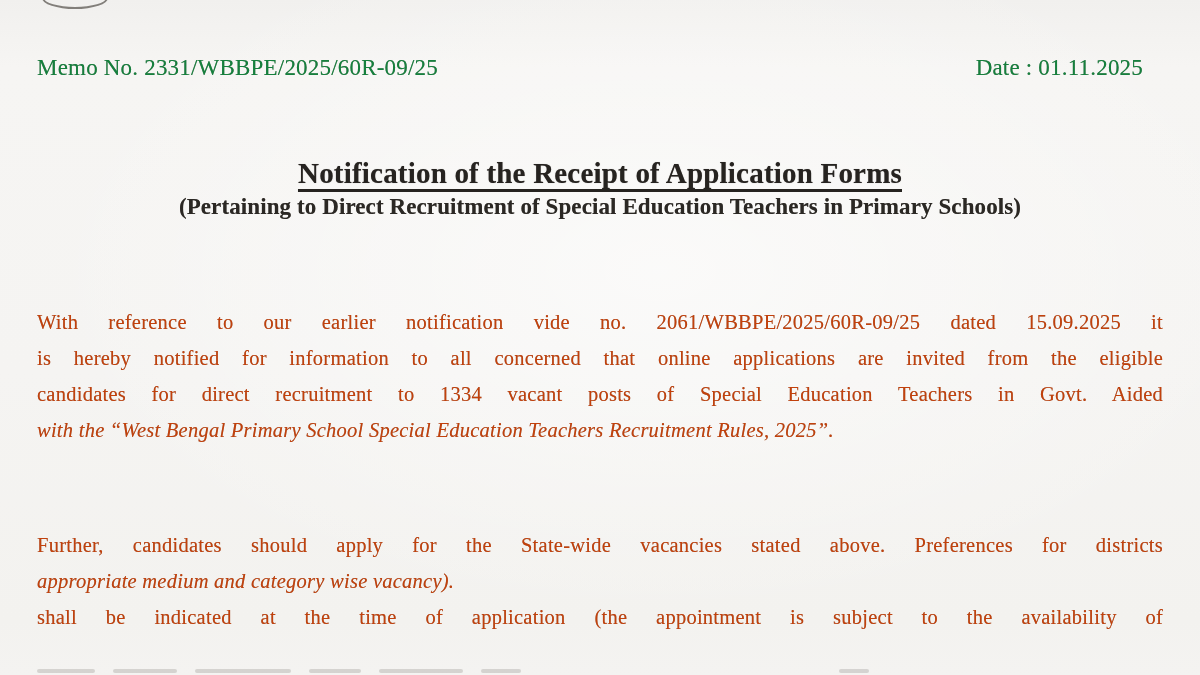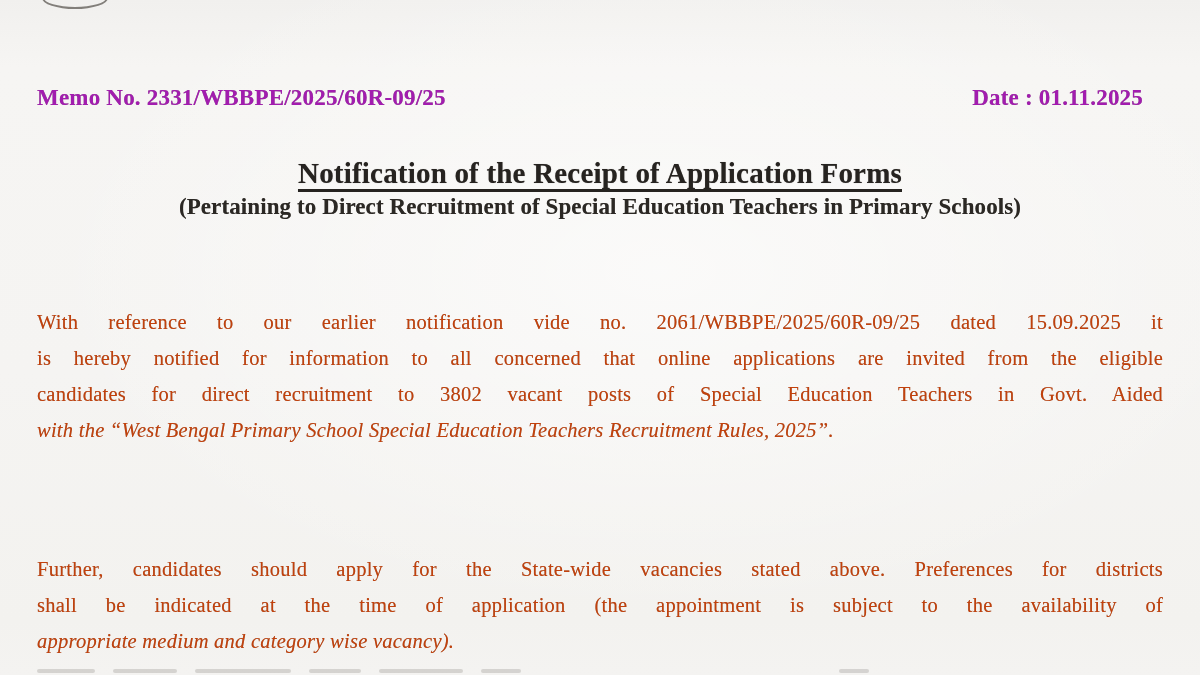--- a/index.html
+++ b/index.html
@@ -36,25 +36,24 @@
     position: absolute;
     top: 55px;
     left: 37px;
     right: 57px;
     display: flex;
     justify-content: space-between;
     align-items: baseline;
   }
   .memo-no, .date {
     font-size: 23px;
-    font-weight: bold;
-    color: #a21caf;
+    font-weight: normal;
+    color: #15803d;
     letter-spacing: 0.2px;
     text-shadow: 0 0 0.6px rgba(60, 55, 48, 0.5);
-    margin-top: 30px;
   }
   .title {
     position: absolute;
     top: 157px;
     left: 0;
     width: 100%;
     text-align: center;
     font-size: 29px;
     font-weight: bold;
     color: #262320;
@@ -79,21 +78,21 @@
   .para {
     position: absolute;
     left: 37px;
     width: 1126px;
     font-size: 20.5px;
     color: #c2410c;
     text-shadow: 0 0 0.6px rgba(70, 64, 56, 0.45);
     letter-spacing: 0.25px;
   }
   .para-1 { top: 304px; }
-  .para-2 { top: 551px; }
+  .para-2 { top: 527px; }
   .pline {
     height: 36px;
     line-height: 36px;
     text-align: justify;
     text-align-last: justify;
     white-space: normal;
   }
   .pline.last {
     text-align-last: left;
     font-style: italic;
@@ -135,28 +134,28 @@
     <span class="date">Date : 01.11.2025</span>
   </div>
 
   <div class="title">Notification of the Receipt of Application Forms</div>
 
   <div class="subtitle">(Pertaining to Direct Recruitment of Special Education Teachers in Primary Schools)</div>
 
   <div class="para para-1">
     <div class="pline">With reference to our earlier notification vide no. 2061/WBBPE/2025/60R-09/25 dated 15.09.2025 it</div>
     <div class="pline">is hereby notified for information to all concerned that online applications are invited from the eligible</div>
-    <div class="pline">candidates for direct recruitment to 3802 vacant posts of Special Education Teachers in Govt. Aided</div>
+    <div class="pline">candidates for direct recruitment to 1334 vacant posts of Special Education Teachers in Govt. Aided</div>
     <div class="pline last">with the “West Bengal Primary School Special Education Teachers Recruitment Rules, 2025”.</div>
   </div>
 
   <div class="para para-2">
     <div class="pline">Further, candidates should apply for the State-wide vacancies stated above. Preferences for districts</div>
+    <div class="pline last">appropriate medium and category wise vacancy).</div>
     <div class="pline">shall be indicated at the time of application (the appointment is subject to the availability of</div>
-    <div class="pline last">appropriate medium and category wise vacancy).</div>
   </div>
 
   <div class="cutoff-remnant">
     <span class="r1"></span>
       <span class="r2"></span>
       <span class="r3"></span>
     <span class="r4"></span>
       <span class="r5"></span>
       <span class="r6"></span>
     <span class="r7"></span>

